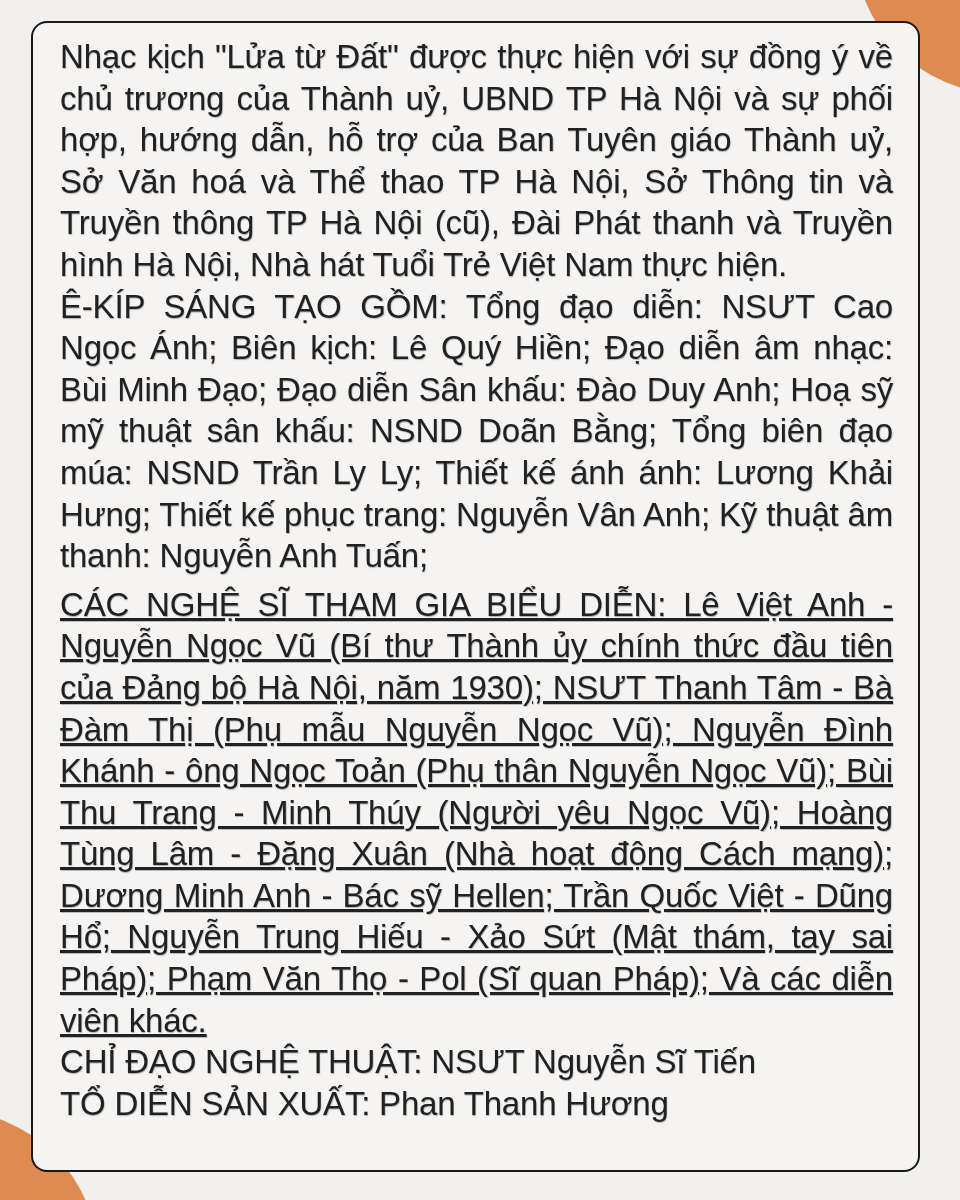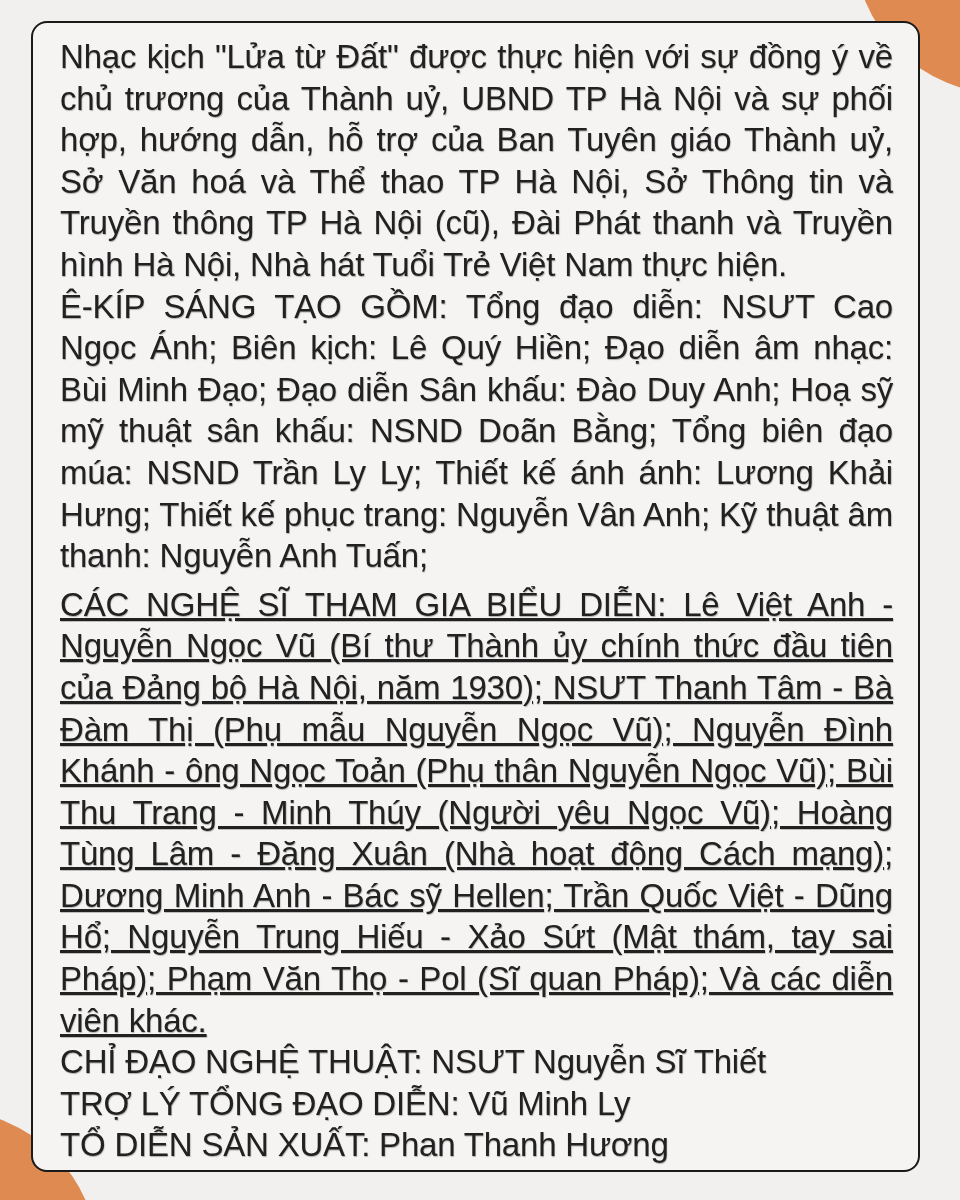--- a/index.html
+++ b/index.html
@@ -63,16 +63,15 @@
 </head>
 <body>
 
 <div class="circle circle-tr"></div>
 <div class="circle circle-bl"></div>
 
 <div class="card">
   <p>Nhạc kịch "Lửa từ Đất" được thực hiện với sự đồng ý về chủ trương của Thành uỷ, UBND TP Hà Nội và sự phối hợp, hướng dẫn, hỗ trợ của Ban Tuyên giáo Thành uỷ, Sở Văn hoá và Thể thao TP Hà Nội, Sở Thông tin và Truyền thông TP Hà Nội (cũ), Đài Phát thanh và Truyền hình Hà Nội, Nhà hát Tuổi Trẻ Việt Nam thực hiện.</p>
   <p>Ê-KÍP SÁNG TẠO GỒM: Tổng đạo diễn: NSƯT Cao Ngọc Ánh; Biên kịch: Lê Quý Hiền; Đạo diễn âm nhạc: Bùi Minh Đạo; Đạo diễn Sân khấu: Đào Duy Anh; Hoạ sỹ mỹ thuật sân khấu: NSND Doãn Bằng; Tổng biên đạo múa: NSND Trần Ly Ly; Thiết kế ánh ánh: Lương Khải Hưng; Thiết kế phục trang: Nguyễn Vân Anh; Kỹ thuật âm thanh: Nguyễn Anh Tuấn;</p>
   <p class="para-gap">CÁC NGHỆ SĨ THAM GIA BIỂU DIỄN: Lê Việt Anh - Nguyễn Ngọc Vũ (Bí thư Thành ủy chính thức đầu tiên của Đảng bộ Hà Nội, năm 1930); NSƯT Thanh Tâm - Bà Đàm Thị (Phụ mẫu Nguyễn Ngọc Vũ); Nguyễn Đình Khánh - ông Ngọc Toản (Phụ thân Nguyễn Ngọc Vũ); Bùi Thu Trang - Minh Thúy (Người yêu Ngọc Vũ); Hoàng Tùng Lâm - Đặng Xuân (Nhà hoạt động Cách mạng); Dương Minh Anh - Bác sỹ Hellen; Trần Quốc Việt - Dũng Hổ; Nguyễn Trung Hiếu - Xảo Sứt (Mật thám, tay sai Pháp); Phạm Văn Thọ - Pol (Sĩ quan Pháp); Và các diễn viên khác.</p>
-  <p class="credit-line">CHỈ ĐẠO NGHỆ THUẬT: NSƯT Nguyễn Sĩ Thiết</p>
-  <p class="credit-line">TRỢ LÝ TỔNG ĐẠO DIỄN: Vũ Minh Ly</p>
+  <p class="credit-line">CHỈ ĐẠO NGHỆ THUẬT: NSƯT Nguyễn Sĩ Tiến</p>
   <p class="credit-line">TỔ DIỄN SẢN XUẤT: Phan Thanh Hương</p>
 </div>
 
 </body></html>

